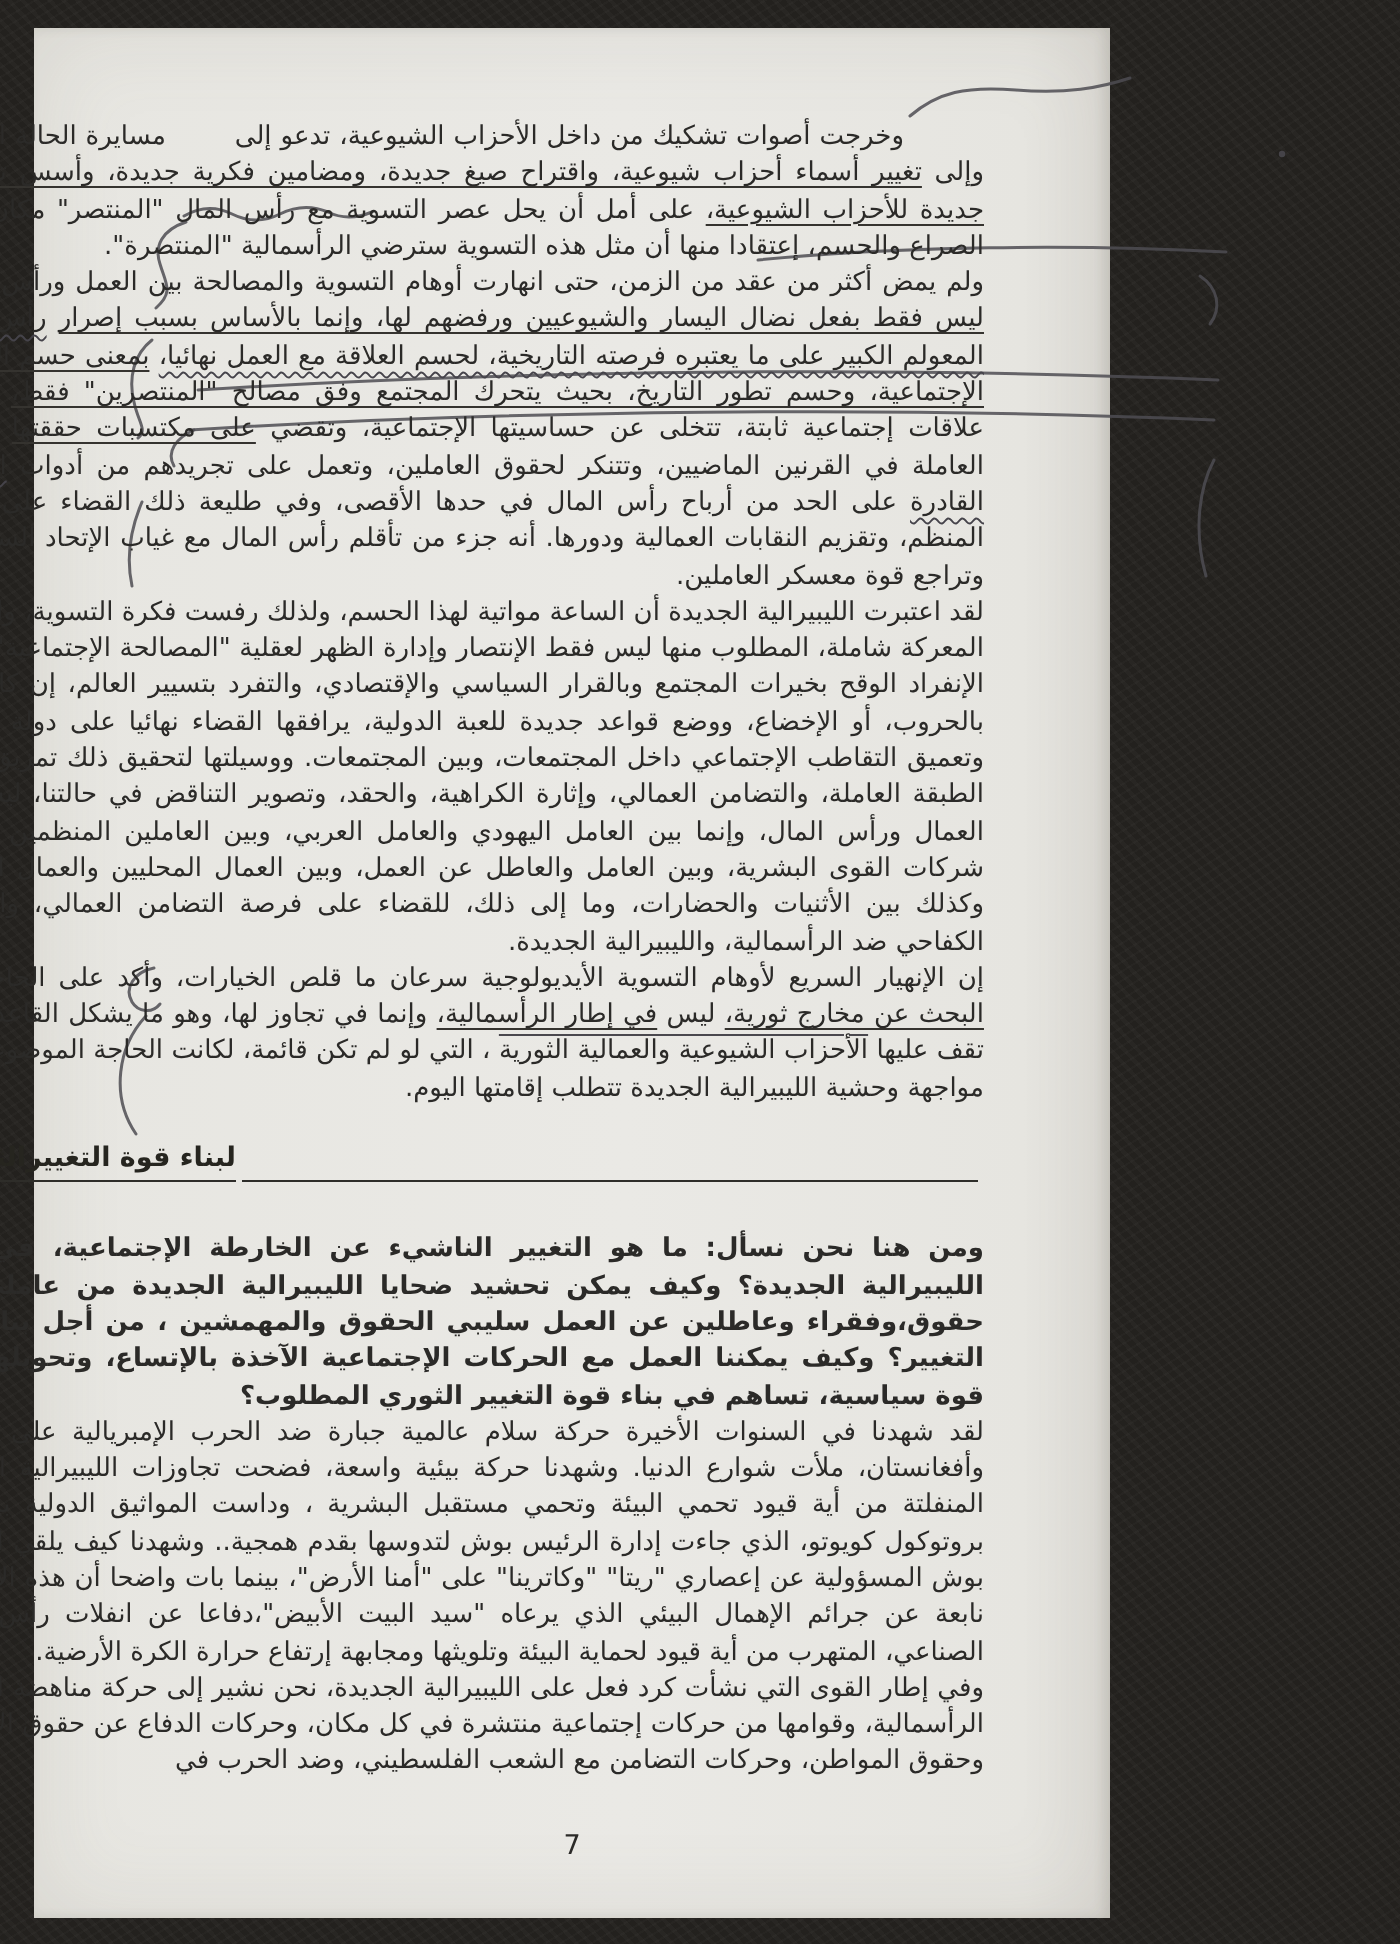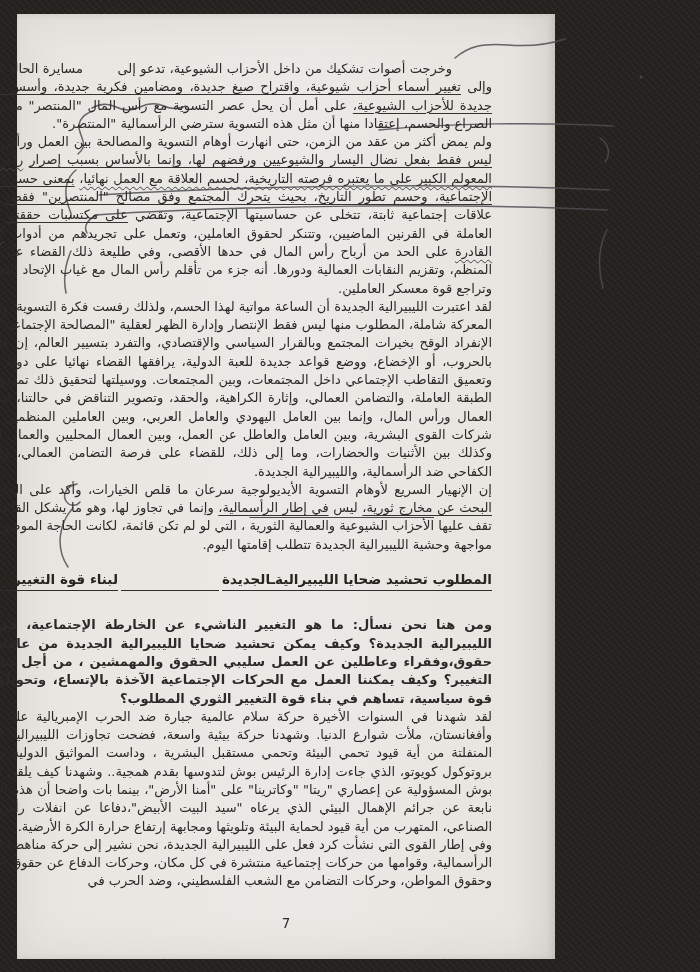--- a/index.html
+++ b/index.html
@@ -68,21 +68,20 @@
       <path d="M 60 470 C 50 472, 45 480, 49 487 C 52 492, 59 493, 63 488"></path>
       <path d="M 56 494 C 42 509, 38 534, 51 553"></path>
     </svg>
 
     <div class="content" id="content" dir="rtl" lang="ar">
         <p class="para indent"><span>وخرجت أصوات تشكيك من داخل الأحزاب الشيوعية، تدعو إلى</span><span class="gap" style="width: 30px;"></span><span> مسايرة الحالة الجديدة وإلى </span><span class="d-u">تغيير أسماء أحزاب شيوعية، واقتراح صيغ جديدة، ومضامين فكرية جديدة، وأسس تنظيمية جديدة للأحزاب الشيوعية،</span><span> على أمل أن يحل عصر التسوية مع رأس المال "المنتصر" مكان عصر الصراع والحسم، إعتقادا منها أن مثل هذه التسوية سترضي الرأسمالية "المنتصرة".</span></p>
         <p class="para"><span>ولم يمض أكثر من عقد من الزمن، حتى انهارت أوهام التسوية والمصالحة بين العمل ورأس </span><span class="d-u">المال، ليس فقط بفعل نضال اليسار والشيوعيين ورفضهم لها، وإنما بالأساس بسبب إصرار</span><span> </span><span class="d-w">رأس المال المعولم الكبير على ما يعتبره فرصته التاريخية، لحسم العلاقة مع العمل نهائيا،</span><span> </span><span class="d-u">بمعنى حسم المعادلة الإجتماعية، وحسم تطور التاريخ، بحيث يتحرك المجتمع وفق مصالح "المنتصرين" فقط،</span><span> وفرض علاقات إجتماعية ثابتة، تتخلى عن حساسيتها الإجتماعية، وتقضي </span><span class="d-u">على مكتسبات حققتها</span><span> الطبقة العاملة في القرنين الماضيين، وتتنكر لحقوق العاملين، وتعمل على تجريدهم من أدوات </span><span class="d-w">النضال، القادرة</span><span> على الحد من أرباح رأس المال في حدها الأقصى، وفي طليعة ذلك القضاء على العمل المنظم، وتقزيم النقابات العمالية ودورها. أنه جزء من تأقلم رأس المال مع غياب الإتحاد السوفييتي وتراجع قوة معسكر العاملين.</span></p>
         <p class="para"><span>لقد اعتبرت الليبيرالية الجديدة أن الساعة مواتية لهذا الحسم، ولذلك رفست فكرة التسوية، واعتبرت المعركة شاملة، المطلوب منها ليس فقط الإنتصار وإدارة الظهر لعقلية "المصالحة الإجتماعية"، وإنما الإنفراد الوقح بخيرات المجتمع وبالقرار السياسي والإقتصادي، والتفرد بتسيير العالم، إن كان ذلك بالحروب، أو الإخضاع، ووضع قواعد جديدة للعبة الدولية، يرافقها القضاء نهائيا على دولة الرفاه، وتعميق التقاطب الإجتماعي داخل المجتمعات، وبين المجتمعات. ووسيلتها لتحقيق ذلك تمزيق وحدة الطبقة العاملة، والتضامن العمالي، وإثارة الكراهية، والحقد، وتصوير التناقض في حالتنا، ليس بين العمال ورأس المال، وإنما بين العامل اليهودي والعامل العربي، وبين العاملين المنظمين وعمال شركات القوى البشرية، وبين العامل والعاطل عن العمل، وبين العمال المحليين والعمال الأجانب وكذلك بين الأثنيات والحضارات، وما إلى ذلك، للقضاء على فرصة التضامن العمالي، والشعبي الكفاحي ضد الرأسمالية، والليبيرالية الجديدة.</span></p>
         <p class="para"><span>إن الإنهيار السريع لأوهام التسوية الأيديولوجية سرعان ما قلص الخيارات، وأكد على الحاجة </span><span class="d-u">إلى البحث عن مخارج ثورية،</span><span> ليس </span><span class="d-u">في إطار الرأسمالية،</span><span> وإنما في تجاوز لها، وهو ما يشكل القاعدة التي تقف عليها </span><span class="d-o">الأحزاب الشيوعية والعمالية الثورية</span><span> ، التي لو لم تكن قائمة، لكانت الحاجة الموضوعية في مواجهة وحشية الليبيرالية الجديدة تتطلب إقامتها اليوم.</span></p>
         <div class="heading">
-          <span class="htxt">المطلوب تحشيد ضحايا الليبيراليةـالجديدة</span>
           <span class="fill"></span>
           <span class="htxt">لبناء قوة التغييرالثوري!</span>
         </div>
         <p class="para qa"><span>ومن هنا نحن نسأل: ما هو التغيير الناشيء عن الخارطة الإجتماعية، في ظل الليبيرالية الجديدة؟ وكيف يمكن تحشيد ضحايا الليبيرالية الجديدة من عاملين بلا حقوق،وفقراء وعاطلين عن العمل سليبي الحقوق والمهمشين ، من أجل بناء قوة التغيير؟ وكيف يمكننا العمل مع الحركات الإجتماعية الآخذة بالإتساع، وتحويلها إلى قوة سياسية، تساهم في بناء قوة التغيير الثوري المطلوب؟</span></p>
         <p class="para"><span>لقد شهدنا في السنوات الأخيرة حركة سلام عالمية جبارة ضد الحرب الإمبريالية على العراق وأفغانستان، ملأت شوارع الدنيا. وشهدنا حركة بيئية واسعة، فضحت تجاوزات الليبيرالية الجديدة المنفلتة من أية قيود تحمي البيئة وتحمي مستقبل البشرية ، وداست المواثيق الدولية بما فيها بروتوكول كويوتو، الذي جاءت إدارة الرئيس بوش لتدوسها بقدم همجية.. وشهدنا كيف يلقي الرئيس بوش المسؤولية عن إعصاري "ريتا" "وكاترينا" على "أمنا الأرض"، بينما بات واضحا أن هذه الأعاصير نابعة عن جرائم الإهمال البيئي الذي يرعاه "سيد البيت الأبيض"،دفاعا عن انفلات رأس المال الصناعي، المتهرب من أية قيود لحماية البيئة وتلويثها ومجابهة إرتفاع حرارة الكرة الأرضية.</span></p>
         <p class="para"><span>وفي إطار القوى التي نشأت كرد فعل على الليبيرالية الجديدة، نحن نشير إلى حركة مناهضة العولمة الرأسمالية، وقوامها من حركات إجتماعية منتشرة في كل مكان، وحركات الدفاع عن حقوق الإنسان، وحقوق المواطن، وحركات التضامن مع الشعب الفلسطيني، وضد الحرب في</span></p>
       </div>
 
     <div class="pageno">7</div>
   </div>

